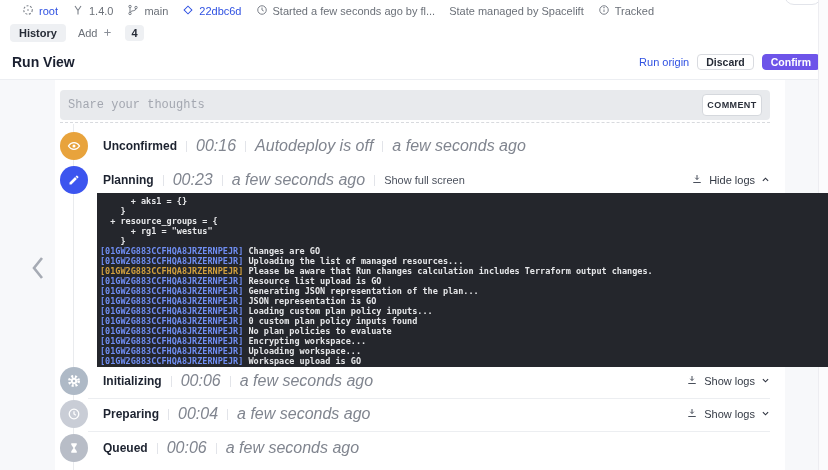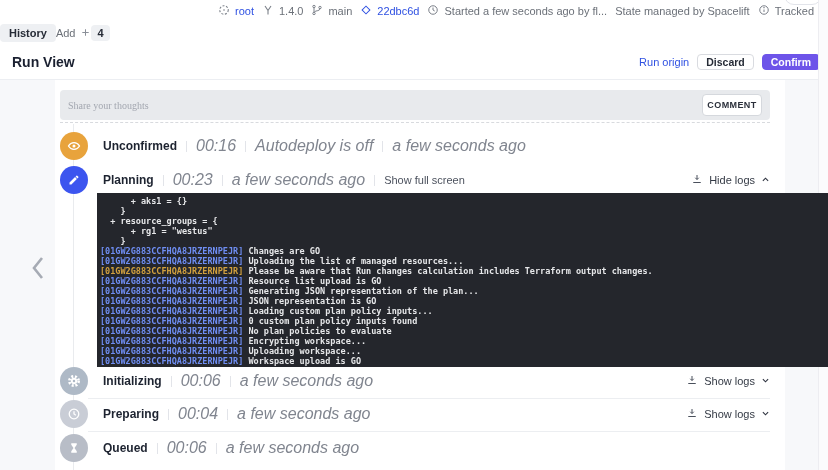--- a/index.html
+++ b/index.html
@@ -8,38 +8,38 @@
     font-family:"Liberation Sans", sans-serif;
     background:#ffffff;
     position:relative;
     overflow:hidden;
     color:#1c212e;
   }
 
   
   .topbar {
     position:absolute; top:0; left:0; right:14px; height:22px;
-    display:flex; align-items:center; gap:8px;
+    display:flex; align-items:center; gap:14px;
     padding-left:22px; background:#fff;
-    font-size:11px; color:#6b7078; white-space:nowrap;justify-content:flex-end;
+    font-size:11px; color:#6b7078; white-space:nowrap;
   }
   .tb-item { display:flex; align-items:center; gap:5px; }
   .tb-item svg { flex:0 0 auto; }
   .link { color:#2f51e2; }
 
   .partial-btn {
     position:absolute; top:-15px; right:6px; width:38px; height:20px;
     background:#fff; border:1px solid #e2e4ea; border-radius:10px;
   }
 
   
   .tabrow {
     position:absolute; top:22px; left:0; height:22px;
-    display:flex; align-items:center; 
-    padding-left:0; font-size:11px; color:#6b7078; background:#fff;
+    display:flex; align-items:center; gap:12px;
+    padding-left:10px; font-size:11px; color:#6b7078; background:#fff;
   }
   .tab-active {
     background:#eef0f3; border-radius:4px; padding:3px 9px;
     font-weight:700; color:#262b36;
   }
   .tab-add { display:flex; align-items:center; gap:5px; color:#6b7078; }
   .count-badge {
     background:#eef0f3; border-radius:4px; padding:2px 6px;
     font-weight:700; color:#262b36;
   }
@@ -74,22 +74,22 @@
   }
 
   
   .comment-box {
     position:absolute; left:5px; top:10px; width:710px; height:30px;
     background:#e8eaed; border-radius:4px;
     display:flex; align-items:center; padding:0 8px;
   }
   .comment-input {
     flex:1; background:transparent; border:none; outline:none;
-    font-family:Liberation Serif, serif;
-    font-size:10px; color:#3a3f4a;
+    font-family:Liberation Mono, monospace;
+    font-size:12px; color:#3a3f4a;
   }
   .comment-input::placeholder { color:#a3a7b0; }
   .comment-btn {
     background:#fff; border:1px solid #d5d8dd; border-radius:4px;
     width:60px; height:22px; font-size:9px; font-weight:700;
     letter-spacing:.4px; color:#2a2f3a;
     font-family:"Liberation Sans", sans-serif;
   }
   .dashed-sep {
     position:absolute; left:5px; top:42px; width:710px;

